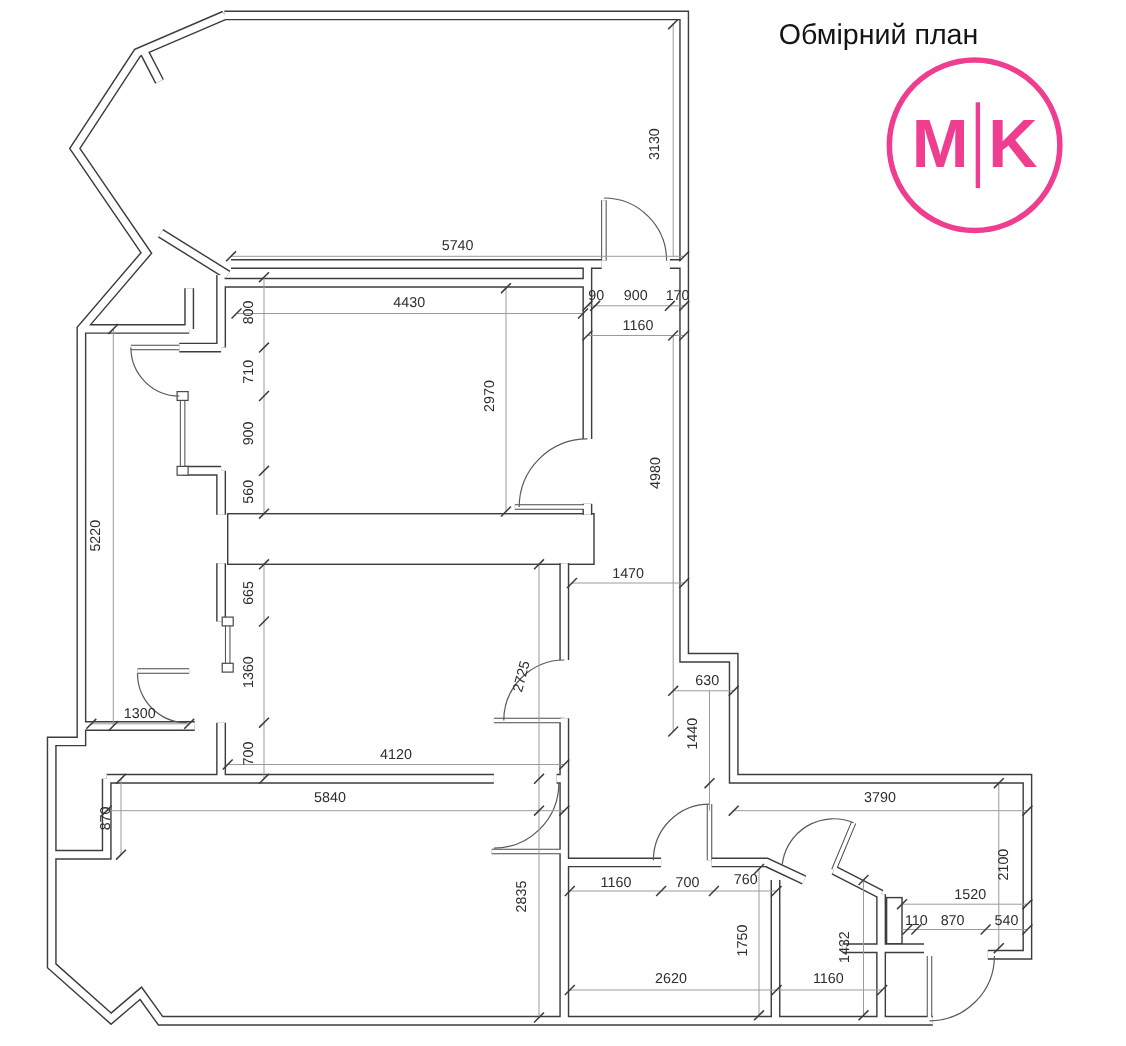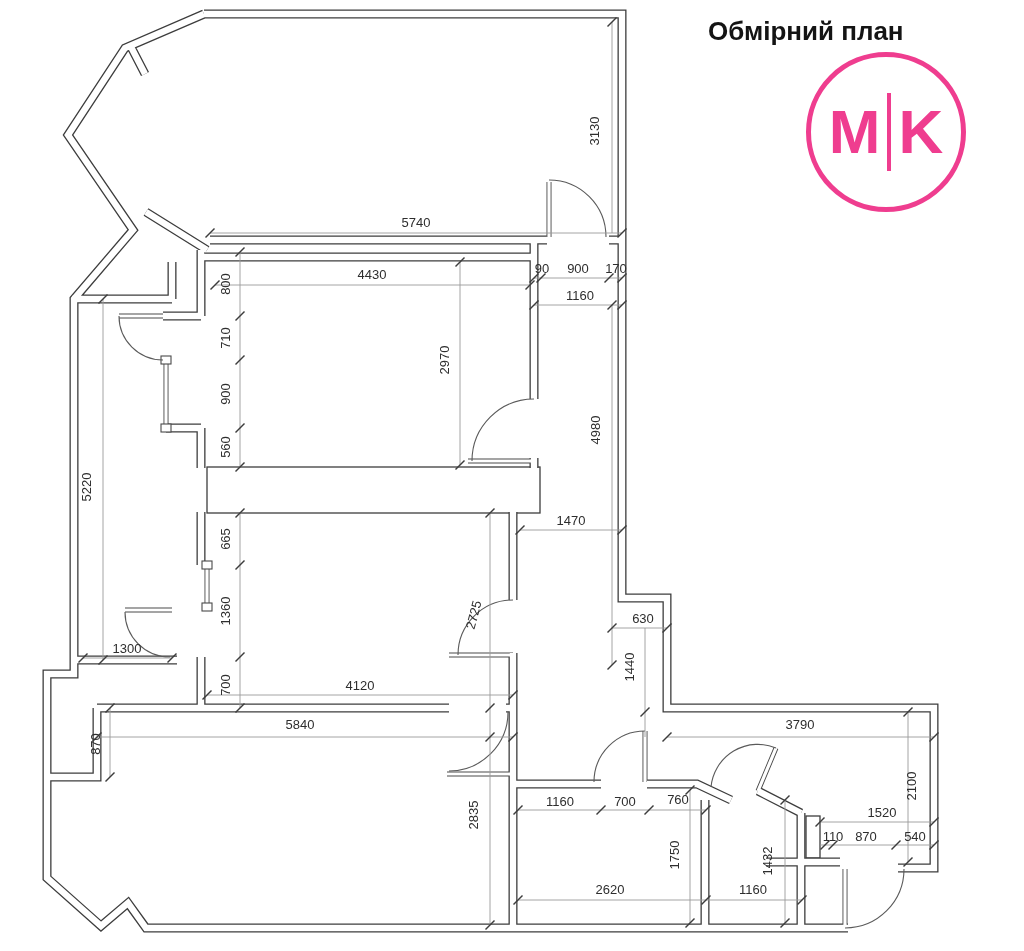--- a/index.html
+++ b/index.html
@@ -10,21 +10,21 @@
   .wall-light{fill:none;stroke:#ffffff;stroke-width:6.4;stroke-linejoin:miter;stroke-linecap:butt;}
   .thin-dark{fill:none;stroke:#4a4a4a;stroke-width:5;stroke-linecap:butt;}
   .thin-light{fill:none;stroke:#ffffff;stroke-width:3.2;stroke-linecap:butt;}
   .slab{fill:#ffffff;stroke:#3d3d3d;stroke-width:1.3;}
   .dimline{stroke:#9a9a9a;stroke-width:0.9;fill:none;}
   .arc{stroke:#5a5a5a;stroke-width:1.1;fill:none;}
   .tick{stroke:#3c3c3c;stroke-width:1.4;}
   .winbox{fill:#ffffff;stroke:#4a4a4a;stroke-width:1.1;}
   .dim{font:13px "Liberation Sans", sans-serif;fill:#2e2e2e;text-anchor:middle;}
   #plan-title{position:absolute;left:708px;top:16px;width:300px;
-              font-size:26px;font-weight:700;color:#141414;}
+              font-size:26px;font-weight:400;color:#141414;}
   #logo{position:absolute;left:806px;top:52px;width:160px;height:160px;border-radius:50%;
         border:5px solid var(--accent,#ef3d8f);box-sizing:border-box;
         display:flex;align-items:center;justify-content:center;background:#fff;}
   .logo-letter{font-size:62px;font-weight:600;color:var(--accent,#ef3d8f);line-height:1;}
   .logo-divider{width:4px;height:78px;background:var(--accent,#ef3d8f);margin:0 7px;}
 </style>
 </head>
 <body>
 
 <div id="stage">

